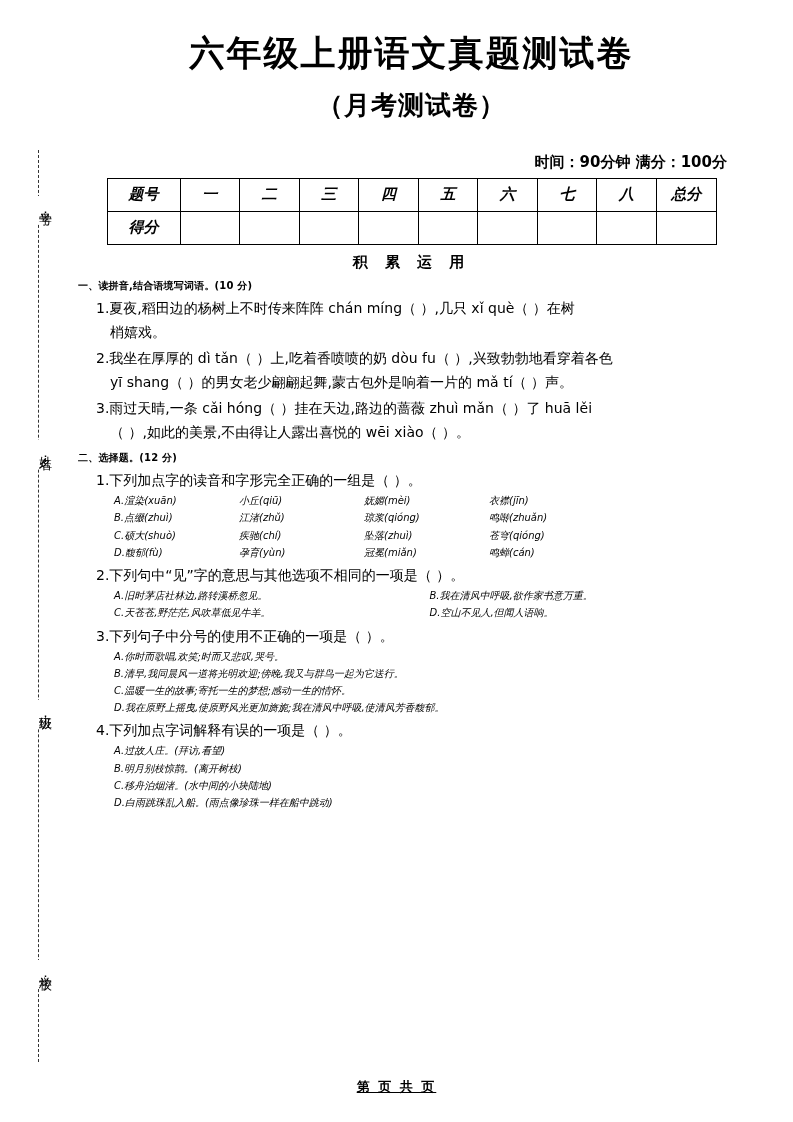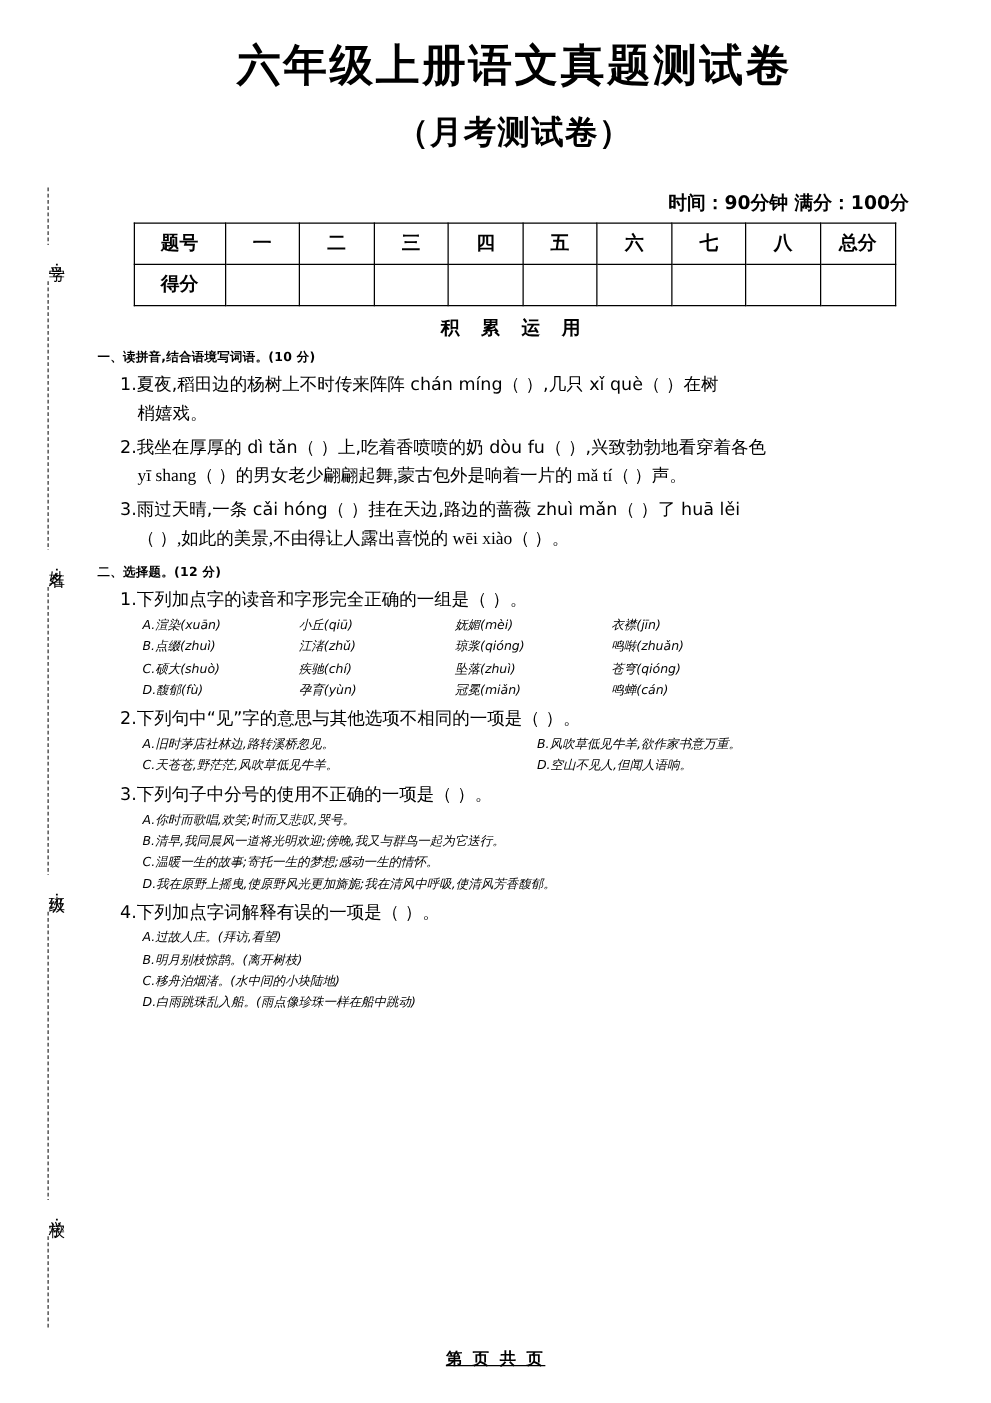--- a/index.html
+++ b/index.html
@@ -88,20 +88,21 @@
     width: 610px;
     table-layout: fixed;
   }
   .score-table td {
     border: 1px solid #000;
     height: 30px;
     text-align: center;
     font-size: 15px;
     font-weight: bold;
     font-family: "DejaVu Sans", sans-serif;
+    font-style: italic;
   }
   .score-table td.head-cell { width: 70px; }
 
   .section-banner {
     text-align: center;
     font-size: 15px;
     font-weight: bold;
     letter-spacing: 6px;
     margin: 8px 0 0 0;
     font-family: "DejaVu Sans", sans-serif;
@@ -115,21 +116,20 @@
     letter-spacing: 0.2px;
   }
   .q-line {
     font-size: 14px;
     line-height: 1.72;
     margin: 0 0 0 18px;
     font-family: "DejaVu Sans", sans-serif;
   }
   .q-line.cont {
     margin-left: 32px;
-    font-family: Liberation Serif, serif;
   }
   .q-item {
     margin-top: 2px;
   }
   
   .opt-row {
     display: flex;
     font-size: 10px;
     line-height: 1.72;
     margin-left: 36px;
@@ -238,21 +238,21 @@
     <div class="opt-row opt-4">
       <span>D.馥郁(fù)</span>
       <span>孕育(yùn)</span>
       <span>冠冕(miǎn)</span>
       <span>鸣蝉(cán)</span>
     </div>
 
     <div class="q-line q-item">2.下列句中“见”字的意思与其他选项不相同的一项是（      ）。</div>
     <div class="opt-row opt-2">
       <span>A.旧时茅店社林边,路转溪桥忽见。</span>
-      <span>B.风吹草低见牛羊,欲作家书意万重。</span>
+      <span>B.我在清风中呼吸,欲作家书意万重。</span>
     </div>
     <div class="opt-row opt-2">
       <span>C.天苍苍,野茫茫,风吹草低见牛羊。</span>
       <span>D.空山不见人,但闻人语响。</span>
     </div>
 
     <div class="q-line q-item">3.下列句子中分号的使用不正确的一项是（      ）。</div>
     <div class="opt-row single">
       <span>A.你时而歌唱,欢笑;时而又悲叹,哭号。</span>
     </div>

